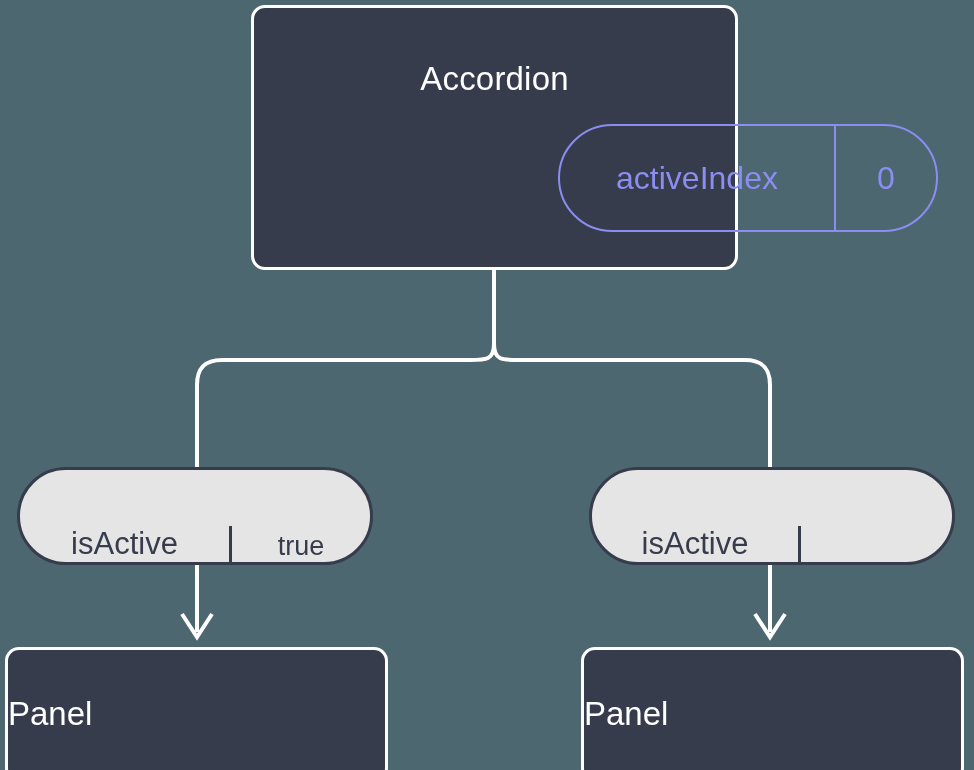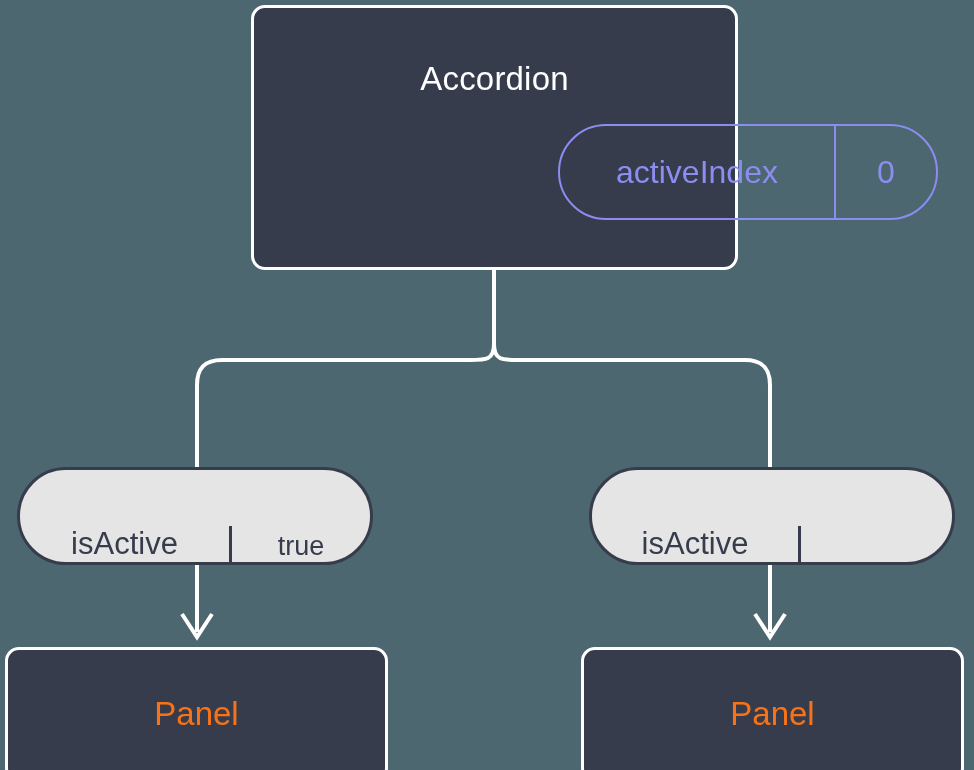--- a/index.html
+++ b/index.html
@@ -54,21 +54,21 @@
     letter-spacing: 0.2px;
     margin-top: 8px;
   }
 
   
   #state-pill {
     position: absolute;
     left: 304px;
     top: 116px;
     width: 380px;
-    height: 96px;
+    height: 108px;
     border: 2px solid #8b8df0;
     border-radius: 54px;
     box-sizing: border-box;
     display: flex;
     align-items: stretch;
     color: #8b8df0;
   }
   #state-pill .key {
     flex: 0 0 276px;
     display: flex;
@@ -136,22 +136,21 @@
     background: #363c4c;
     border: 3px solid #ffffff;
     border-radius: 14px;
     box-sizing: border-box;
   }
   .panel-card .panel-label {
     position: absolute;
     left: 0;
     right: 0;
     top: 45px;
-    text-align: center;
-    color: #f97316;
+    color: #ffffff;
     font-size: 33px;
   }
   #panel-left  { left: 5px;   width: 383px; }
   #panel-right { left: 581px; width: 383px; }
 </style>
 </head>
 <body>
 
 <div id="stage">
 

